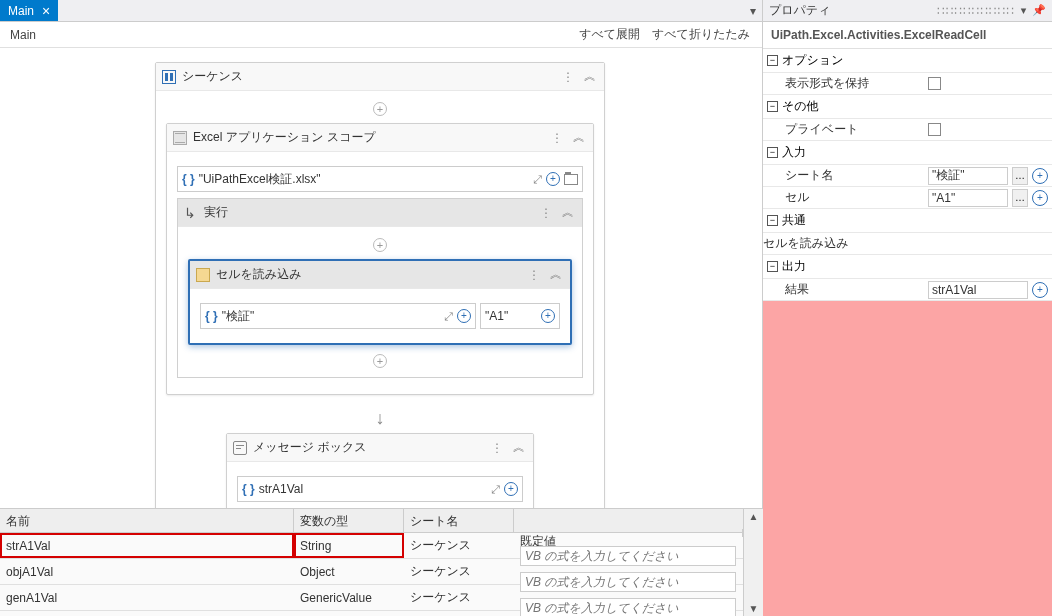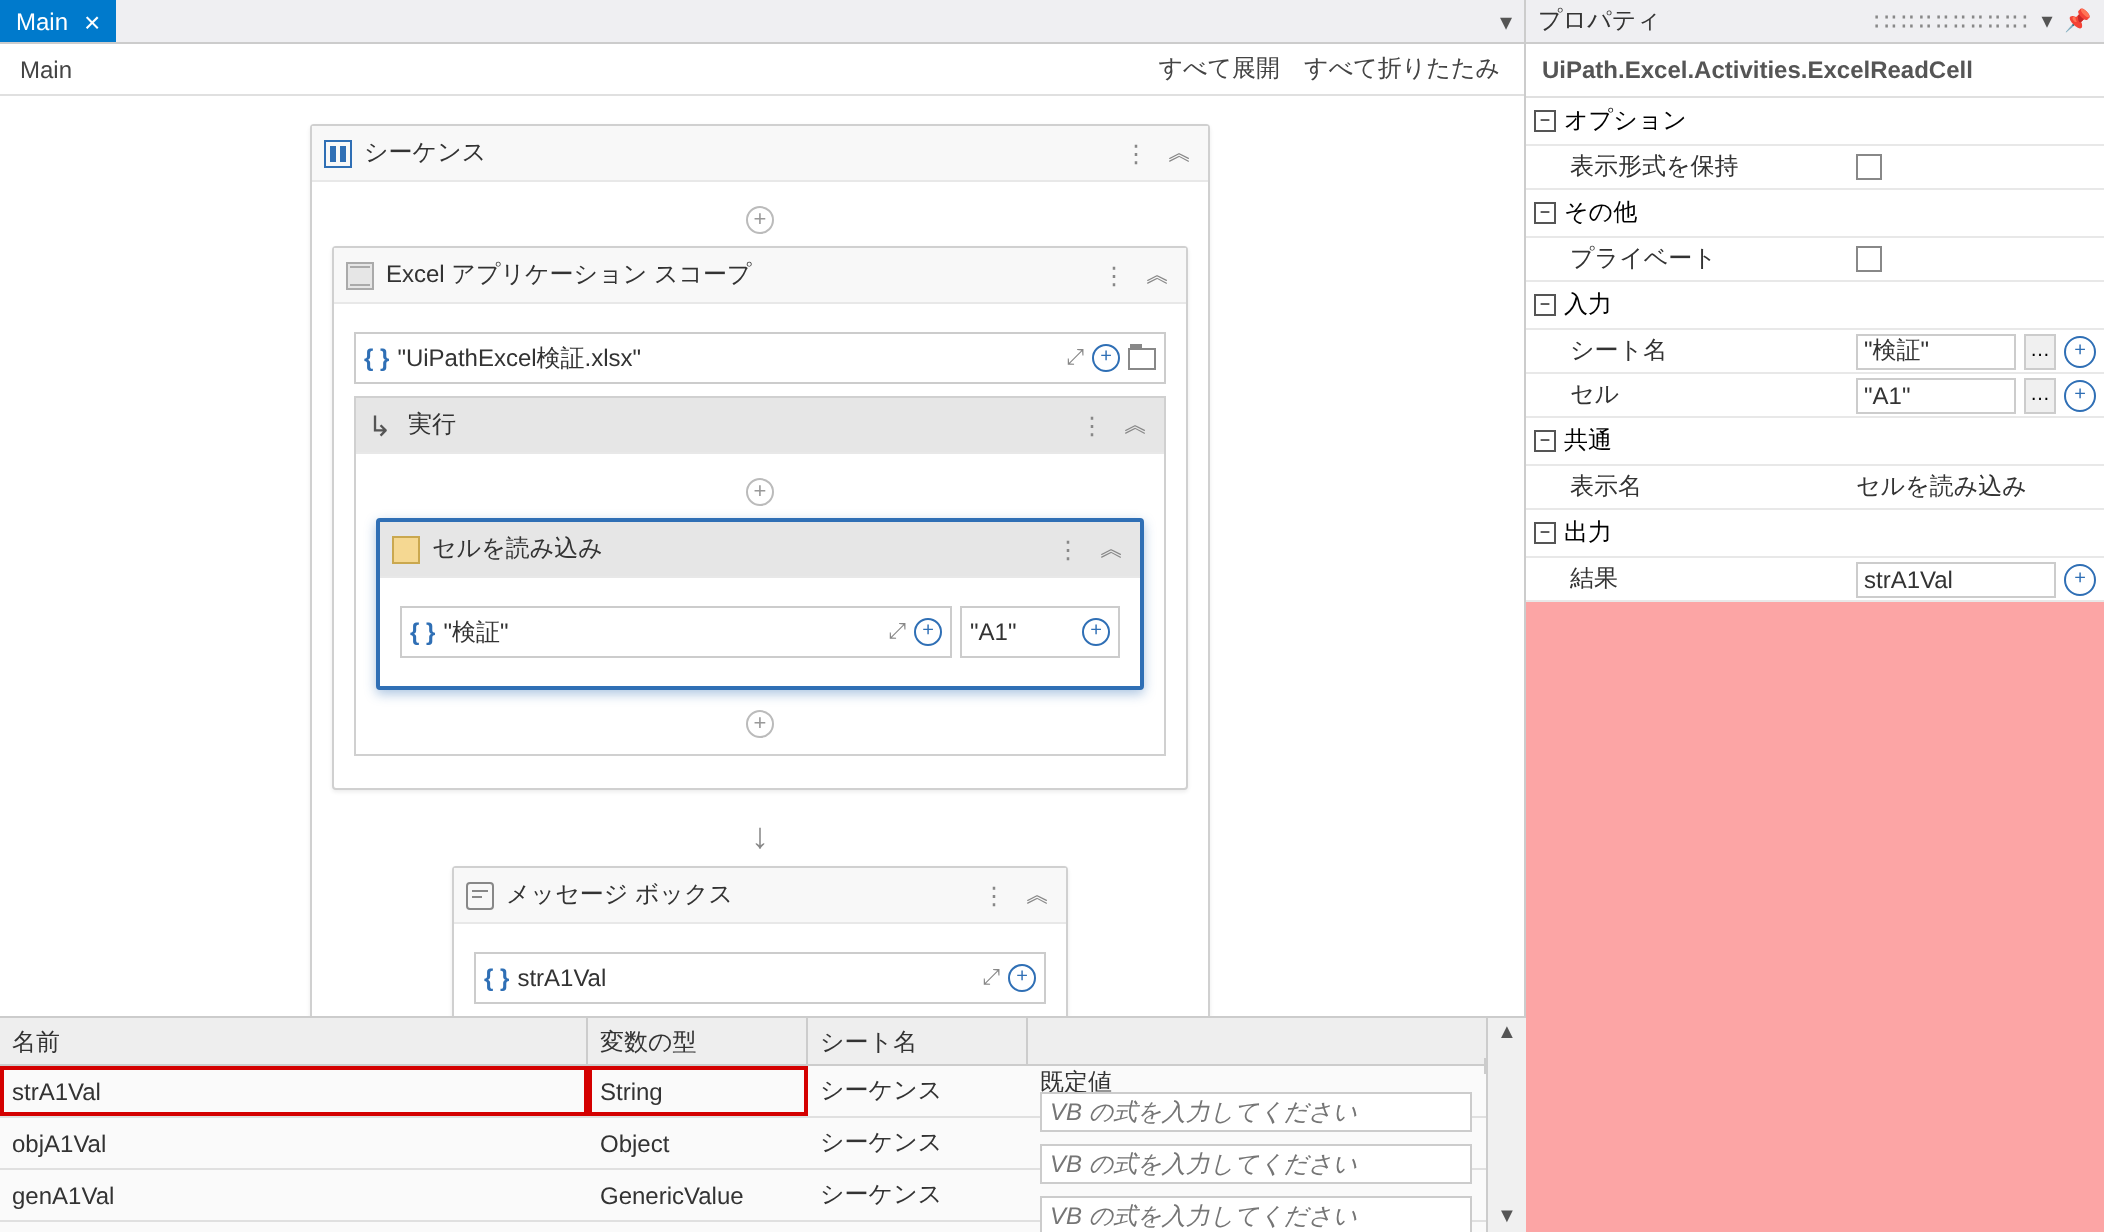--- a/index.html
+++ b/index.html
@@ -305,21 +305,20 @@
           <span class="ellip">…</span>
           <span class="plus-out">+</span>
         </div>
       </div>
 
       <div class="prop-cat">
           <span class="box">−</span>
           <span>共通</span>
         </div>
       <div class="prop-row">
-        <div class="label">表示名</div>
         <div class="value">
             <span class="plain">セルを読み込み</span>
           </div>
       </div>
 
       <div class="prop-cat">
           <span class="box">−</span>
           <span>出力</span>
         </div>
       <div class="prop-row">

